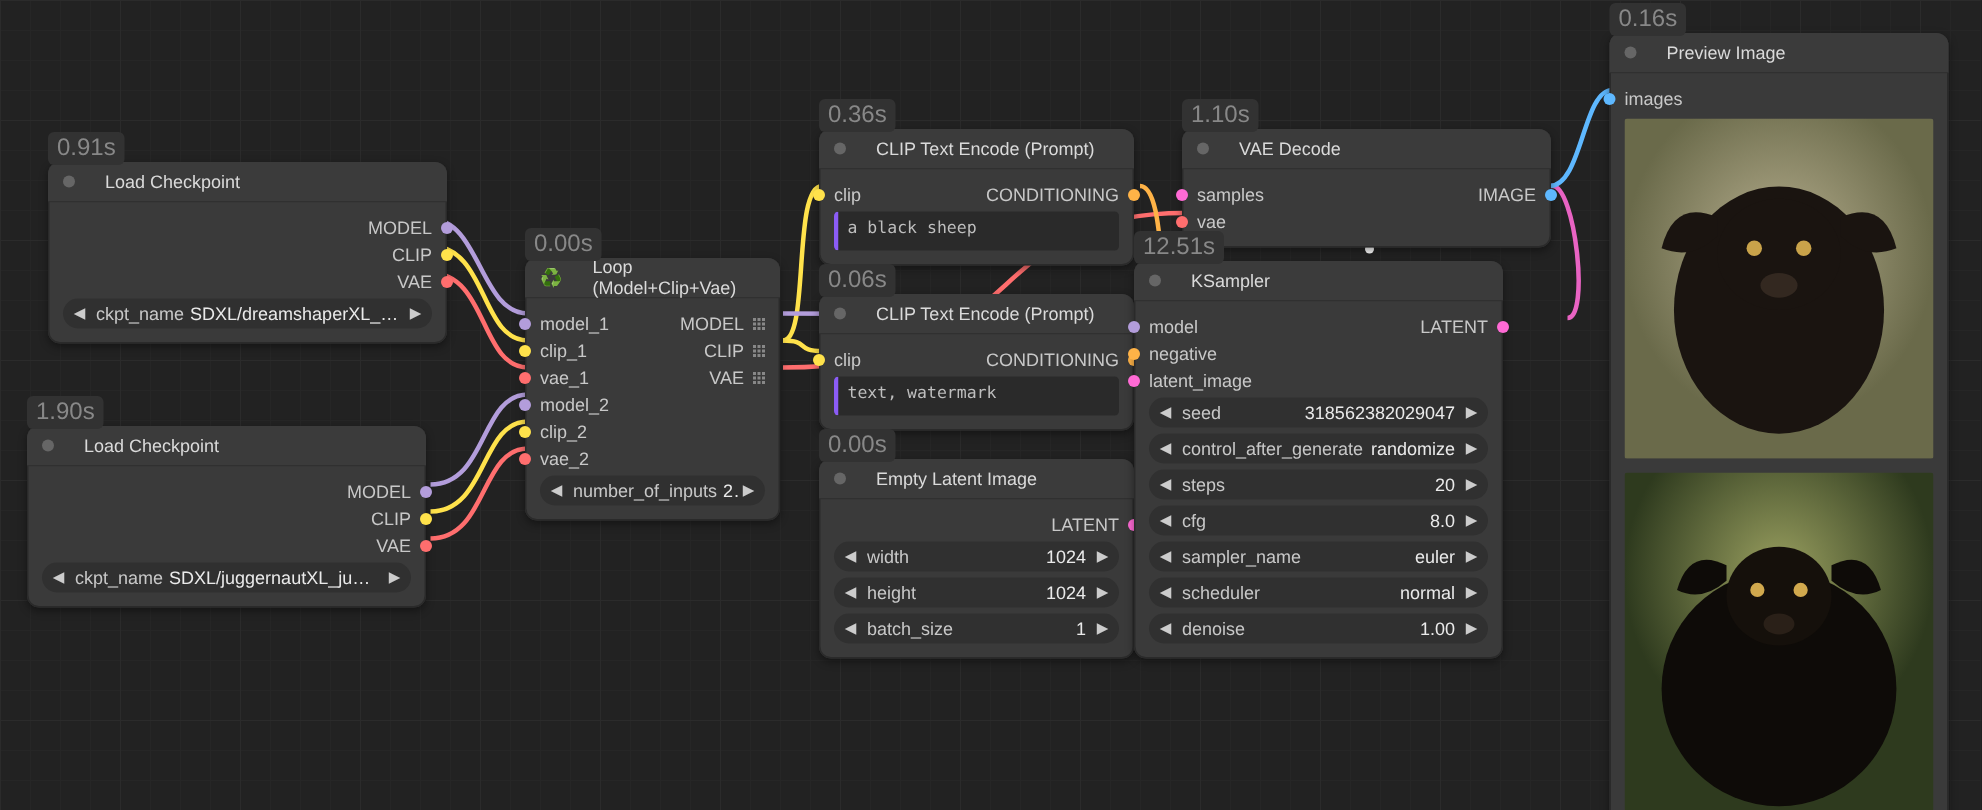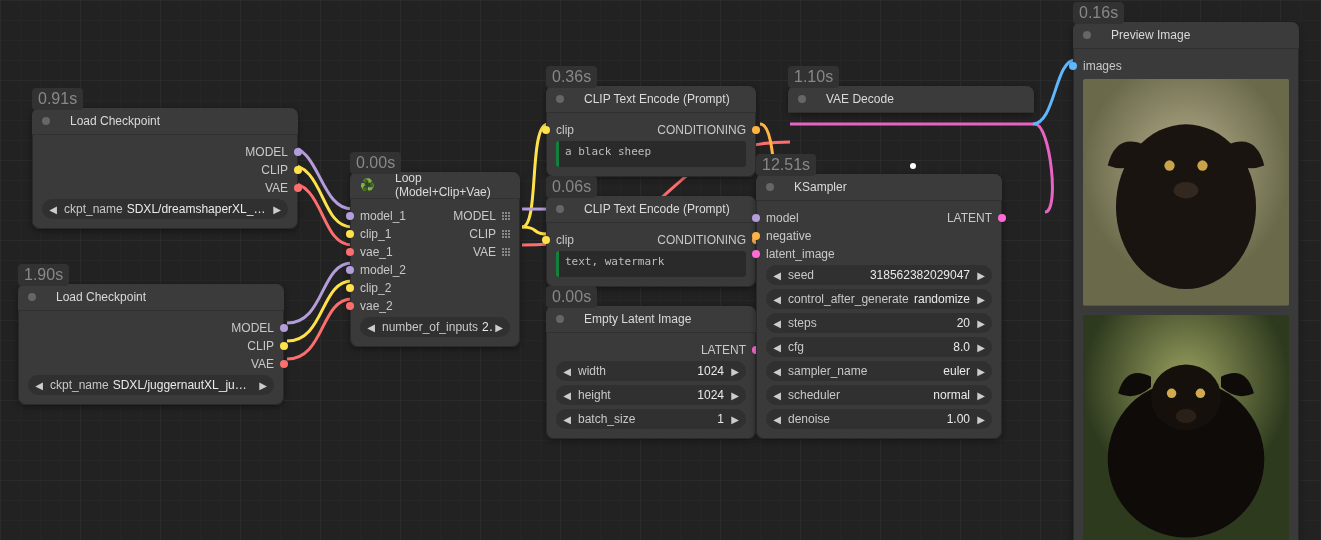--- a/index.html
+++ b/index.html
@@ -21,21 +21,21 @@
   .row{display:flex;align-items:flex-end;justify-content:space-between;height:18px;position:relative;color:#C8C8C8;font-size:12px}
   .row .lbl{display:flex;align-items:center;gap:6px}
   .port{width:8px;height:8px;border-radius:50%;display:inline-block;background:#888;flex:0 0 8px}
   .port.abs{position:absolute}
   .port.left{left:-14px}
   .port.right{right:-14px}
   .pill{display:flex;align-items:center;background:#303030;border-radius:12px;height:20px;padding:0 4px;margin-top:4px}
   .pill .arrow{color:#CCC;font-size:10px;width:14px;text-align:center}
   .pill .plabel{flex:0 0 auto;color:#C8C8C8;padding:0 4px}
   .pill .pval{flex:1;text-align:right;color:#EAEAEA;padding-right:4px;overflow:hidden;text-overflow:ellipsis;white-space:nowrap}
-  .txt{background:#2a2a2a;border-left:3px solid #15803d;color:#BEBEBE;font-family:ui-monospace,monospace;font-size:11px;border-radius:3px;padding:4px 6px;margin-top:4px;min-height:18px}
+  .txt{background:#2a2a2a;border-left:3px solid #8b5cf6;color:#BEBEBE;font-family:ui-monospace,monospace;font-size:11px;border-radius:3px;padding:4px 6px;margin-top:4px;min-height:18px}
   .grid-port{display:grid;grid-template-columns:repeat(3,2px);grid-template-rows:repeat(3,2px);gap:1px}
   .grid-port span{background:#888;width:2px;height:2px}
   .img{width:100%;border-radius:2px;margin-top:6px}
   
   .c-model{background:#b39ddb}
   .c-clip{background:#ffe24b}
   .c-vae{background:#ff6e6e}
   .c-cond{background:#ffb347}
   .c-latent{background:#ff6ad5}
   .c-image{background:#5eb8ff}
@@ -319,20 +319,38 @@
         </div>
   </div>
 </div>
 
 <div class="node" style="left:788px;top:86px;width:246px">
   <div class="badge">1.10s</div>
   <div class="titlebar">
         <span class="titledot"></span>
         <span>VAE Decode</span>
       </div>
+  <div class="body">
+    <div class="row">
+          <span class="lbl">
+            <span class="port c-latent abs left"></span>
+            <span>samples</span>
+          </span>
+          <span class="lbl">
+            <span>IMAGE</span>
+            <span class="port c-image abs right"></span>
+          </span>
+        </div>
+    <div class="row">
+          <span class="lbl">
+            <span class="port c-vae abs left"></span>
+            <span>vae</span>
+          </span>
+        </div>
+  </div>
 </div>
 
 <div class="node" style="left:756px;top:174px;width:246px">
   <div class="badge">12.51s</div>
   <div class="titlebar">
         <span class="titledot"></span>
         <span>KSampler</span>
       </div>
   <div class="body">
     <div class="row">

